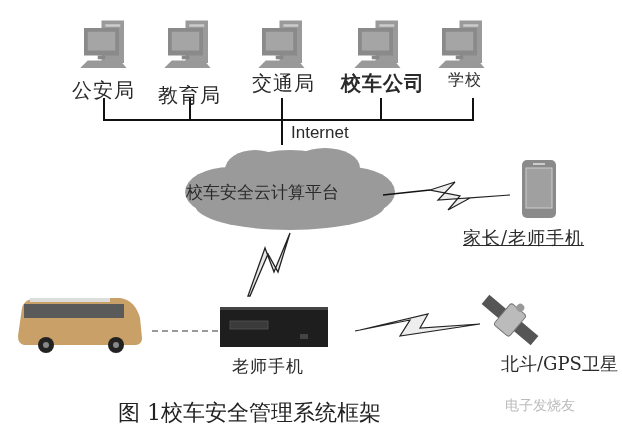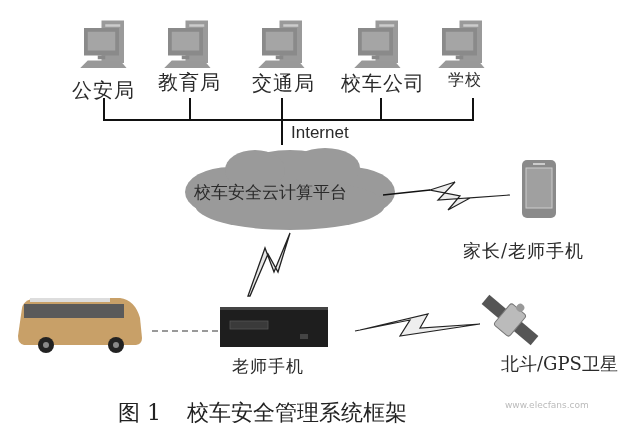--- a/index.html
+++ b/index.html
@@ -1,19 +1,19 @@
 <!DOCTYPE html>
 <html><head>
 <meta charset="utf-8">
 <style>
   html,body{margin:0;padding:0;background:#fff;}
   body{width:622px;height:443px;position:relative;overflow:hidden;font-family:"DejaVu Serif",serif;color:#222;}
   .lbl{position:absolute;font-size:17px;color:#2a2a2a;white-space:nowrap;letter-spacing:1px;}
   .caption{position:absolute;left:118px;top:398px;font-size:22px;color:#222;white-space:nowrap;}
-  .caption .num{margin-right:26px;}
+  .caption .num{}
   .watermark{position:absolute;left:505px;top:398px;font-size:14px;color:#bbb;font-family:"DejaVu Sans",sans-serif;line-height:14px;}
   .watermark .url{font-size:9px;}
   svg{position:absolute;left:0;top:0;}
 </style>
 </head>
 <body>
 
 <svg width="622" height="443" viewBox="0 0 622 443">
   <defs>
     <g id="pc">
@@ -100,30 +100,30 @@
 
   <g transform="translate(510,320) rotate(40)">
     <rect x="-32" y="-6" width="22" height="12" fill="#555"></rect>
     <rect x="10" y="-6" width="22" height="12" fill="#555"></rect>
     <rect x="-10" y="-14" width="20" height="28" rx="3" fill="#bbb" stroke="#777"></rect>
     <circle cx="0" cy="-16" r="4" fill="#999"></circle>
   </g>
 </svg>
 
 <span class="lbl" style="left:72px;top:70px;font-size:20px;margin-top:7px;">公安局</span>
-<span class="lbl" style="left:158px;top:69px;font-size:20px;text-align:right;">教育局</span>
+<span class="lbl" style="left:158px;top:82px;font-size:20px;text-align:right;">教育局</span>
 <span class="lbl" style="left:252px;top:70px;font-size:20px;font-family:Liberation Serif, serif;">交通局</span>
-<span class="lbl" style="left:341px;top:70px;font-size:20px;">校车公司</span>
+<span class="lbl" style="left:341px;top:70px;font-size:20px;font-weight:bold;">校车公司</span>
 <span class="lbl" style="left:448px;top:70px;font-size:16px;font-family:Liberation Mono, monospace;">学校</span>
 
 <span class="lbl" style="left:291px;top:123px;font-size:17px;font-family:Liberation Sans, sans-serif;letter-spacing:0;">Internet</span>
-<span class="lbl" style="left:186px;top:181px;font-size:17px;letter-spacing:0;padding-left:8px;">校车安全云计算平台</span>
-<span class="lbl" style="left:463px;top:239px;font-size:18px;">家长/老师手机</span>
+<span class="lbl" style="left:186px;top:181px;font-size:17px;letter-spacing:0;">校车安全云计算平台</span>
+<span class="lbl" style="left:463px;top:226px;font-size:18px;text-decoration:underline;">家长/老师手机</span>
 <span class="lbl" style="left:232px;top:355px;font-size:17px;">老师手机</span>
 <span class="lbl" style="left:455px;top:352px;font-size:18px;letter-spacing:0;margin-left:46px;">北斗/GPS卫星</span>
 
 <div class="caption">
   <span class="num">图 1</span><span>校车安全管理系统框架</span>
 </div>
 
 <div class="watermark">
-  <div class="url">www.elecfans.com</div>
+  <div>电子发烧友</div>
 </div>
 
 </body></html>

